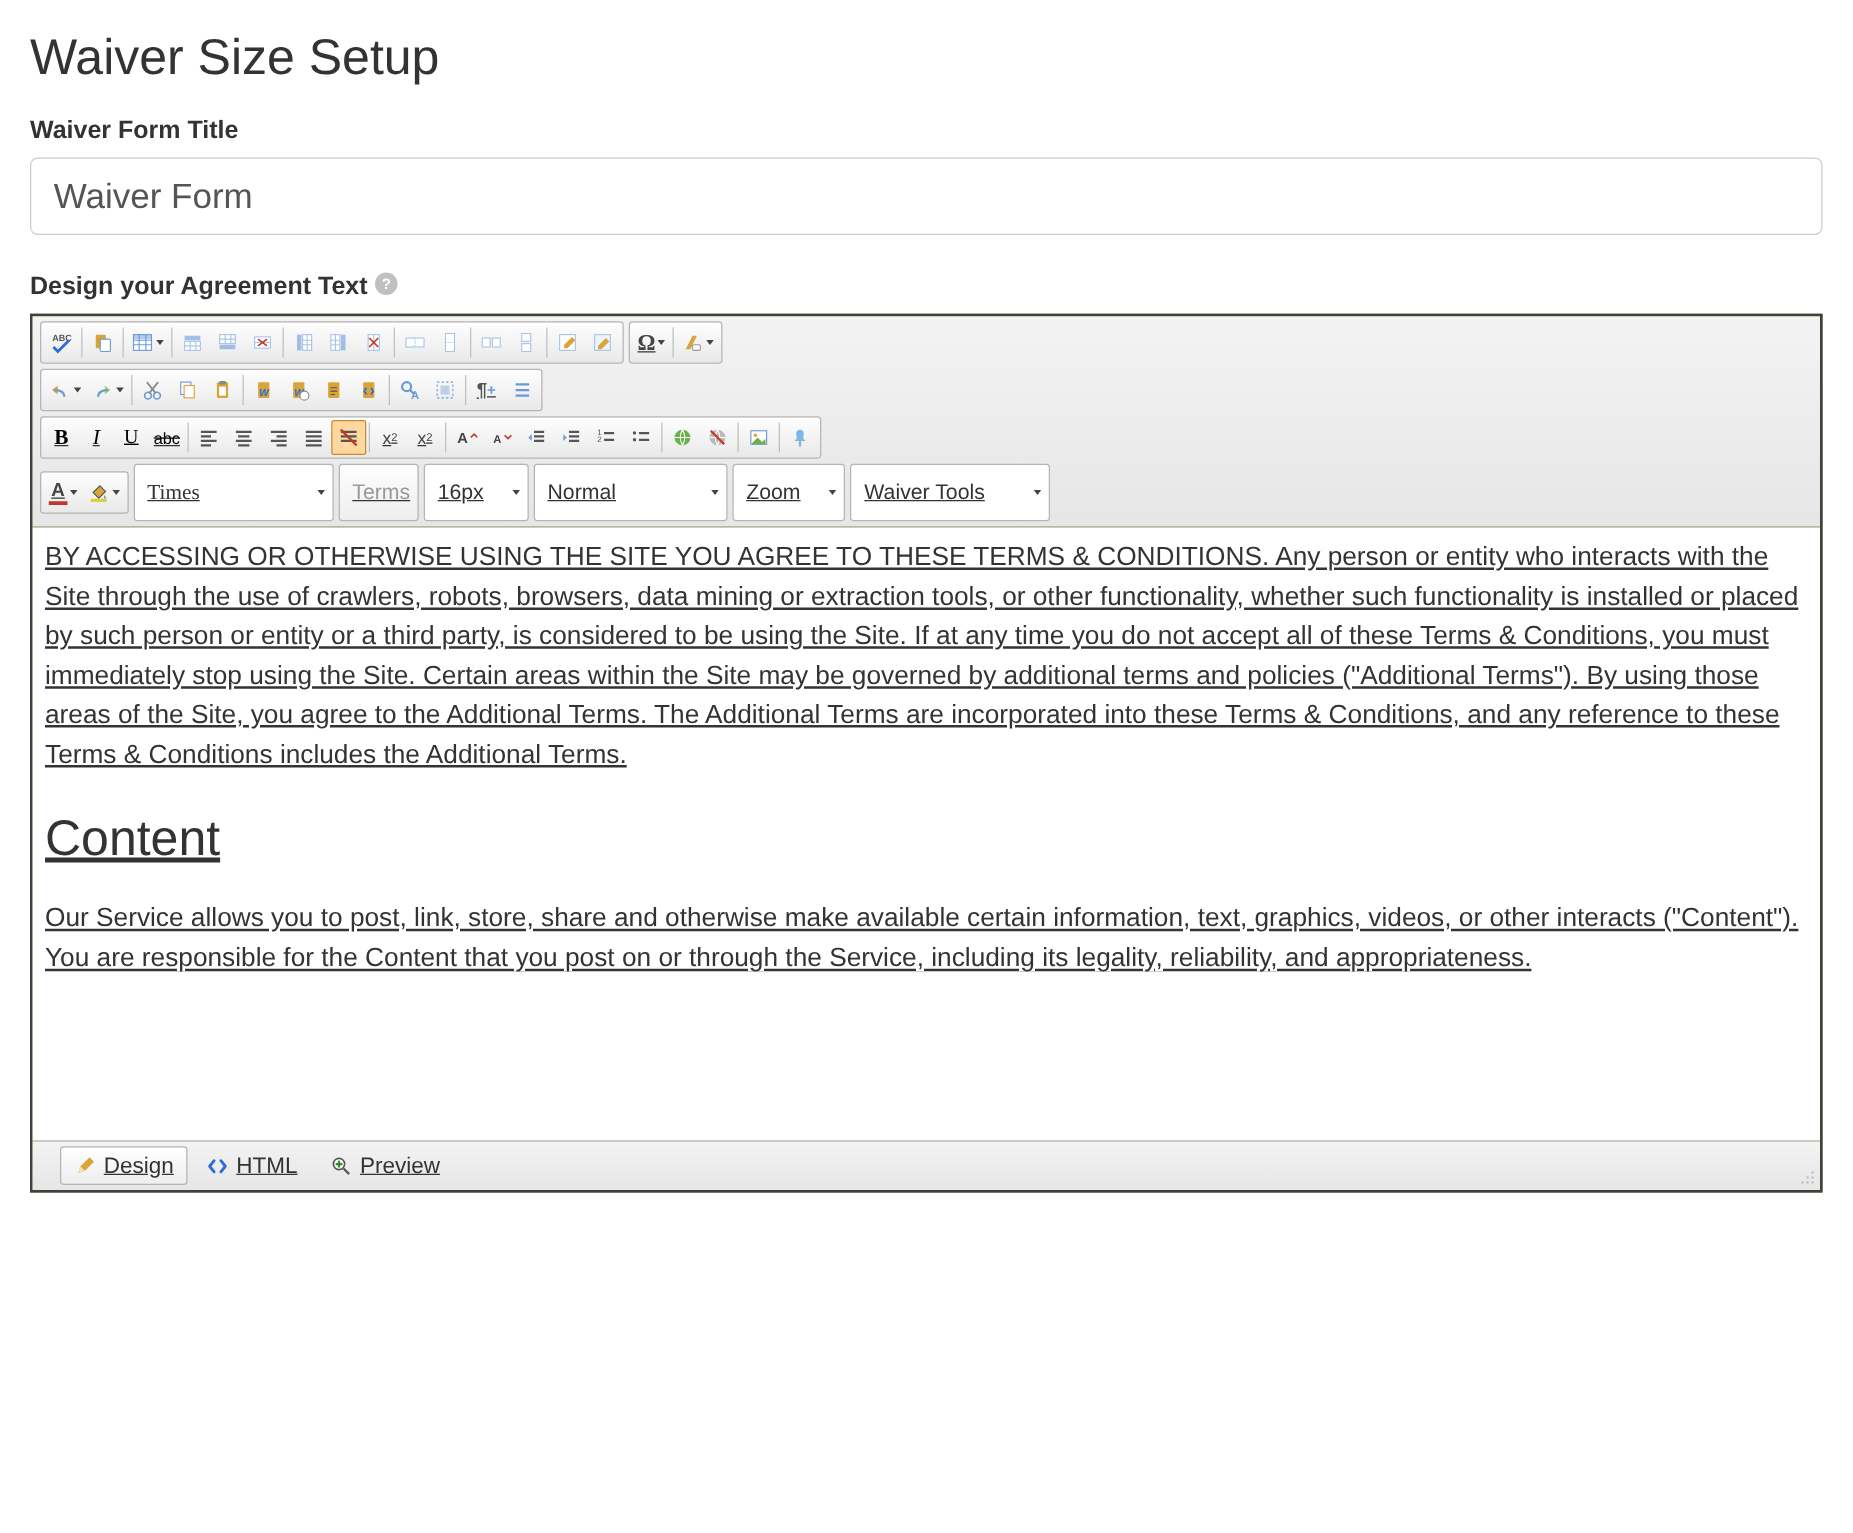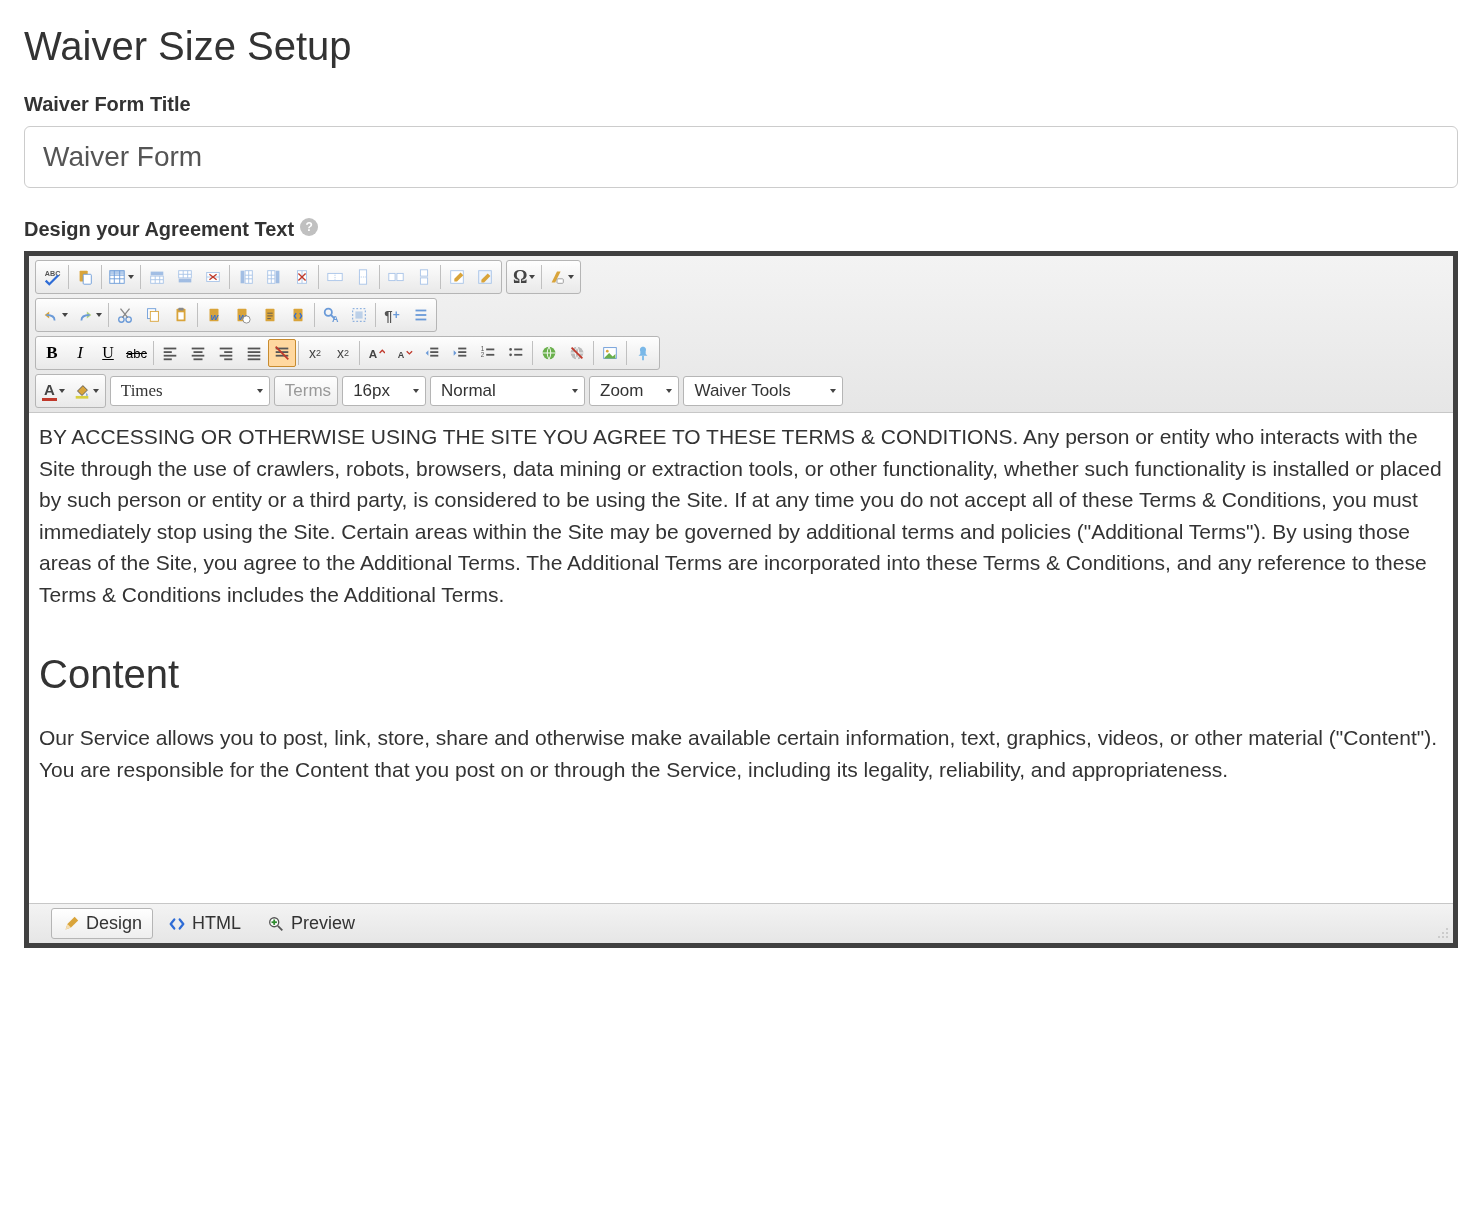--- a/index.html
+++ b/index.html
@@ -38,22 +38,23 @@
   .text-input {
     width: 100%;
     padding: 14px 18px;
     border: 1px solid #ccc;
     border-radius: 6px;
     font-size: 28px;
     color: #555;
     margin-bottom: 30px;
   }
   .editor-wrapper {
-    border: 5px solid #404040;
+    border: 2px solid #404040;
     background: #4d7c0f;
+    text-decoration: underline;
   }
   .toolbar-area {
     background: linear-gradient(#f3f3f3,#e6e6e6);
     border-bottom: 1px solid #c7c7c7;
     padding: 4px 6px;
   }
   .tb-row {
     display: flex;
     flex-wrap: wrap;
     align-items: center;
@@ -91,21 +92,21 @@
     margin: 0 2px;
   }
   .dd-caret {
     width: 0; height: 0;
     border-left: 3px solid transparent;
     border-right: 3px solid transparent;
     border-top: 4px solid #444;
     margin-left: 2px;
   }
   .tb-select {
-    height: 30px;
+    height: 46px;
     border: 1px solid #b5b5b5;
     border-radius: 3px;
     background: #fff;
     display: flex;
     align-items: center;
     padding: 0 6px 0 10px;
     font-size: 17px;
     color: #333;
     gap: 23px;
     cursor: pointer;
@@ -125,21 +126,21 @@
     font-size: 21px;
     line-height: 1.5;
     color: #333;
     height: 490px;
     overflow: hidden;
     background: #fff;
   }
   .editor-content h2 {
     font-size: 40px;
     font-weight: 400;
-    margin: 34px 0 18px 0;
+    margin: 22px 0 18px 0;
   }
   .editor-content p { margin: 0 0 18px 0; }
   .editor-content p:last-child { margin-bottom: 0; }
   .footer-tabs {
     background: linear-gradient(#f3f3f3,#e6e6e6);
     border-top: 1px solid #c7c7c7;
     display: flex;
     align-items: center;
     padding: 4px 22px;
     gap: 4px;
@@ -600,21 +601,21 @@
       <div class="tb-select" style="min-width:160px">
         <span>Waiver Tools</span>
         <span style="margin-left:auto" class="dd-caret"></span>
       </div>
     </div>
   </div>
 
   <div class="editor-content">
     <p>BY ACCESSING OR OTHERWISE USING THE SITE YOU AGREE TO THESE TERMS &amp; CONDITIONS. Any person or entity who interacts with the Site through the use of crawlers, robots, browsers, data mining or extraction tools, or other functionality, whether such functionality is installed or placed by such person or entity or a third party, is considered to be using the Site. If at any time you do not accept all of these Terms &amp; Conditions, you must immediately stop using the Site. Certain areas within the Site may be governed by additional terms and policies ("Additional Terms"). By using those areas of the Site, you agree to the Additional Terms. The Additional Terms are incorporated into these Terms &amp; Conditions, and any reference to these Terms &amp; Conditions includes the Additional Terms.</p>
     <h2>Content</h2>
-    <p>Our Service allows you to post, link, store, share and otherwise make available certain information, text, graphics, videos, or other material ("Content"). You are responsible for the Content that you post on or through the Service, including its legality, reliability, and appropriateness.</p>
+    <p>Our Service allows you to post, link, store, share and otherwise make available certain information, text, graphics, videos, or other interacts ("Content"). You are responsible for the Content that you post on or through the Service, including its legality, reliability, and appropriateness.</p>
   </div>
 
   <div class="footer-tabs">
     <div class="footer-tab active">
       <svg viewBox="0 0 20 20">
           <path d="M4 16 L6 10 L14 2 L18 6 L10 14 Z" fill="#d9a43a"></path>
           <path d="M4 16 L6 10 L10 14 Z" fill="#f5deb3"></path>
         </svg>
       <span>Design</span>
     </div>

